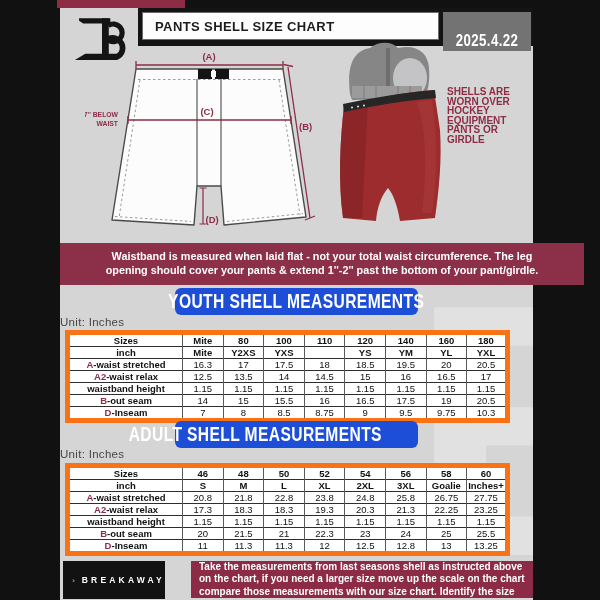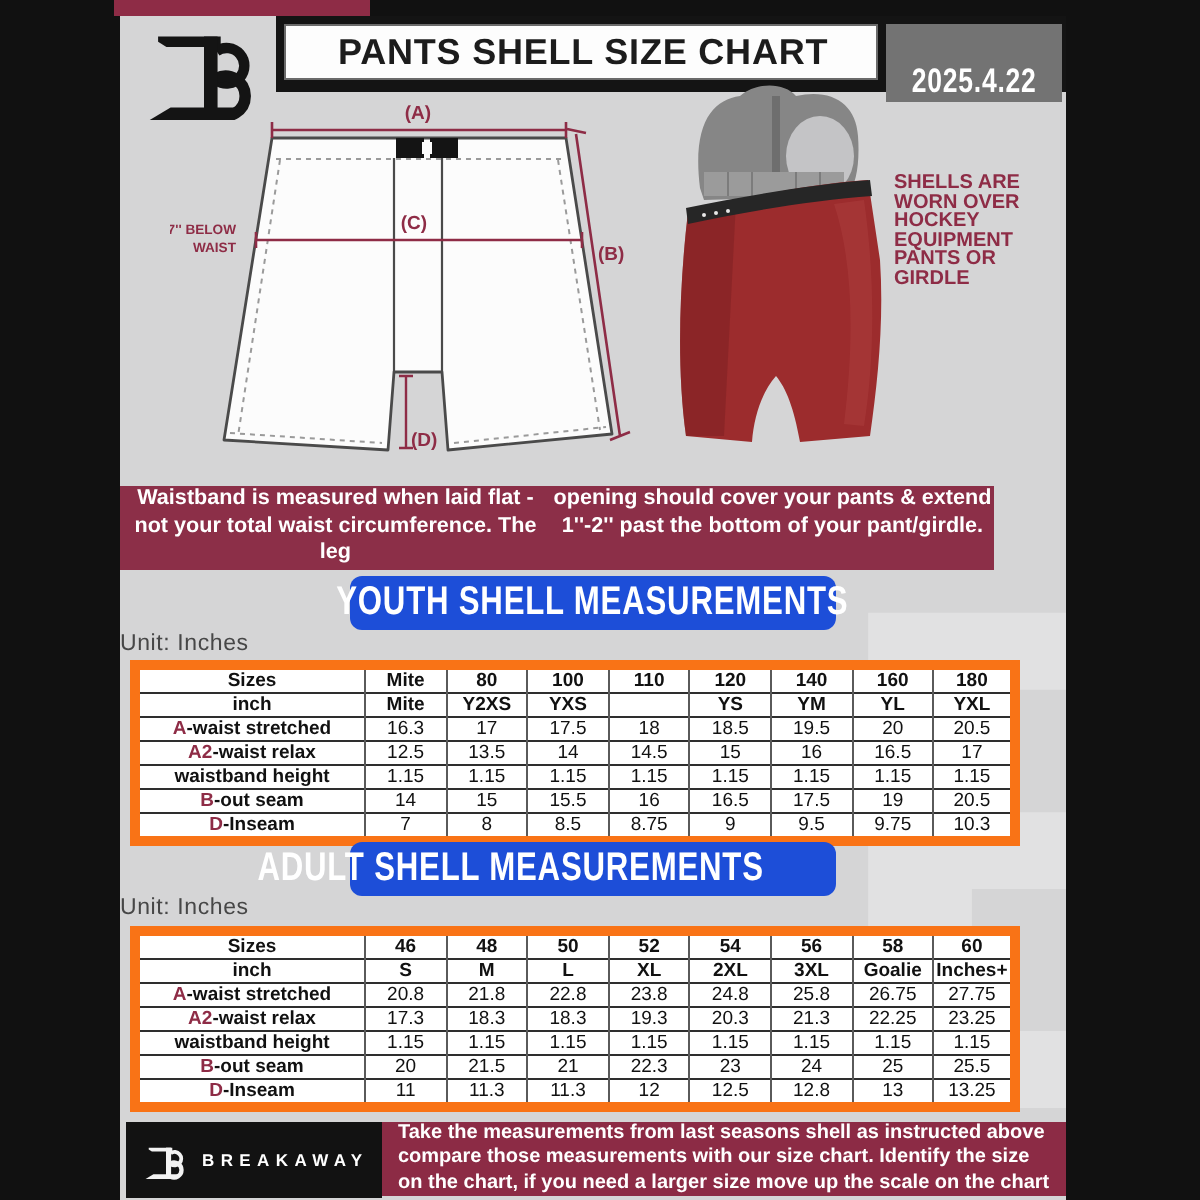--- a/index.html
+++ b/index.html
@@ -8,53 +8,53 @@
          font-family:"Liberation Sans",sans-serif;}
   .content{position:absolute;left:60px;top:0;width:473px;height:600px;background:#d5d5d6;overflow:hidden;}
   .watermark{position:absolute;left:350px;top:250px;font-size:360px;font-weight:bold;
              color:rgba(255,255,255,0.30);line-height:1;pointer-events:none;}
   .top-black{position:absolute;left:185px;top:0;width:348px;height:8px;background:#111;}
   .top-accent{position:absolute;left:57px;top:0;width:128px;height:8px;background:#8e2c46;}
   .header-band{position:absolute;left:138px;top:8px;width:395px;height:38px;background:#141414;}
   .logo-box{position:absolute;left:72px;top:12px;width:60px;height:48px;}
   .title-box{position:absolute;left:142px;top:12px;width:297px;height:28px;background:#fdfdfd;
              border:1px solid #6b6b6b;display:flex;align-items:center;}
-  .title-box span{font-size:18px;font-weight:bold;color:#1c1c1c;letter-spacing:.4px;padding-left:26px;white-space:nowrap;}
+  .title-box span{font-size:13px;font-weight:bold;color:#1c1c1c;letter-spacing:.4px;padding-left:12px;white-space:nowrap;}
   .date-box{position:absolute;left:443px;top:12px;width:88px;height:39px;background:#737373;
             display:flex;align-items:flex-end;justify-content:center;}
   .date-box span{color:#fff;font-weight:bold;font-size:17px;letter-spacing:.5px;
                  transform:scaleX(.78);display:inline-block;white-space:nowrap;}
   .diagram-svg{position:absolute;left:85px;top:50px;}
   .photo-svg{position:absolute;left:332px;top:42px;}
   .photo-caption{position:absolute;left:447px;top:67px;width:72px;color:#8e2c46;
                  font-size:10px;font-weight:bold;line-height:9.5px;margin-top:20px;}
-  .notice-band{position:absolute;left:60px;top:243px;width:437px;height:42px;background:#8c2f48;
+  .notice-band{position:absolute;left:60px;top:243px;width:524px;height:42px;background:#8c2f48;
                color:#fff;font-weight:bold;font-size:10.8px;line-height:13.6px;text-align:center;
-               display:flex;flex-direction:row;justify-content:center;}
+               display:flex;flex-direction:column;justify-content:center;}
   .banner{position:absolute;left:175px;width:243px;height:27px;background:#1d4ed8;border-radius:6px;
           display:flex;align-items:center;justify-content:center;}
   .banner span{color:#fff;font-weight:bold;font-size:20px;letter-spacing:.5px;white-space:nowrap;
                transform:scaleX(.78);display:inline-block;}
   .banner-youth{top:288px;}
   .banner-adult{top:421px;justify-content:flex-end;}
   .unit-label{position:absolute;left:60px;width:473px;color:#474747;
               font-size:11.5px;letter-spacing:.3px;}
   .unit-youth{top:316px;}
   .unit-adult{top:448px;}
   table.size-table{position:absolute;left:65px;width:440px;border-collapse:collapse;table-layout:fixed;
                    background:#fff;border:5px solid #f97316;font-size:9.5px;color:#111;}
   .table-youth{top:330px;}
   .table-adult{top:463px;}
   table.size-table td{border-left:1px solid #5a5a5a;border-top:1px solid #2e2e2e;
                       height:11.9px;text-align:center;vertical-align:middle;padding:0;line-height:11px;
                       overflow:hidden;white-space:nowrap;}
   table.size-table td.lbl{font-weight:bold;}
   table.size-table td.hdr{font-weight:bold;}
   table.size-table .pfx{color:#8e2c46;}
-  .footer-black{position:absolute;left:63px;top:561px;width:128px;height:38px;background:#121212;
+  .footer-black{position:absolute;left:63px;top:561px;width:102px;height:38px;background:#121212;
                 display:flex;align-items:center;padding-left:9px;}
   .footer-brand{color:#fff;font-size:8.5px;font-weight:bold;letter-spacing:3.2px;margin-left:7px;white-space:nowrap;}
   .footer-maroon{position:absolute;left:191px;top:561px;width:342px;height:37px;background:#8c2b45;
                  color:#fff;font-weight:bold;font-size:10px;line-height:12.2px;
                  display:flex;flex-direction:column;justify-content:center;padding-left:8px;}
   .mlabel{fill:#8e2c46;font-weight:bold;font-size:9.5px;font-family:"Liberation Sans",sans-serif;}
   .mnote{fill:#8e2c46;font-weight:bold;font-size:6.8px;font-family:"Liberation Sans",sans-serif;}
 </style>
 </head>
 <body>
@@ -336,16 +336,16 @@
       <path d="M34,13 a8.5,8.5 0 1 1 0,14" fill="none" stroke="#f2f2f2" stroke-width="5"></path>
       <path d="M34,26 a9.5,9.5 0 1 1 0,17" fill="none" stroke="#f2f2f2" stroke-width="5.5"></path>
       <polygon points="6,6 36,6 36,11 10,11 6,8.5" fill="#f2f2f2"></polygon>
       <rect x="28" y="6" width="6.5" height="36" fill="#f2f2f2"></rect>
       <polygon points="2,46 12,40 46,40 41,46" fill="#f2f2f2"></polygon>
     </svg>
     <span class="footer-brand">BREAKAWAY</span>
   </div>
   <div class="footer-maroon">
     <div>Take the measurements from last seasons shell as instructed above</div>
+    <div>on the chart, if you need a larger size move up the scale on the chart</div>
     <div>compare those measurements  with our size chart. Identify the size</div>
-    <div>on the chart, if you need a larger size move up the scale on the chart</div>
   </div>
 </div>
 
 </body></html>

